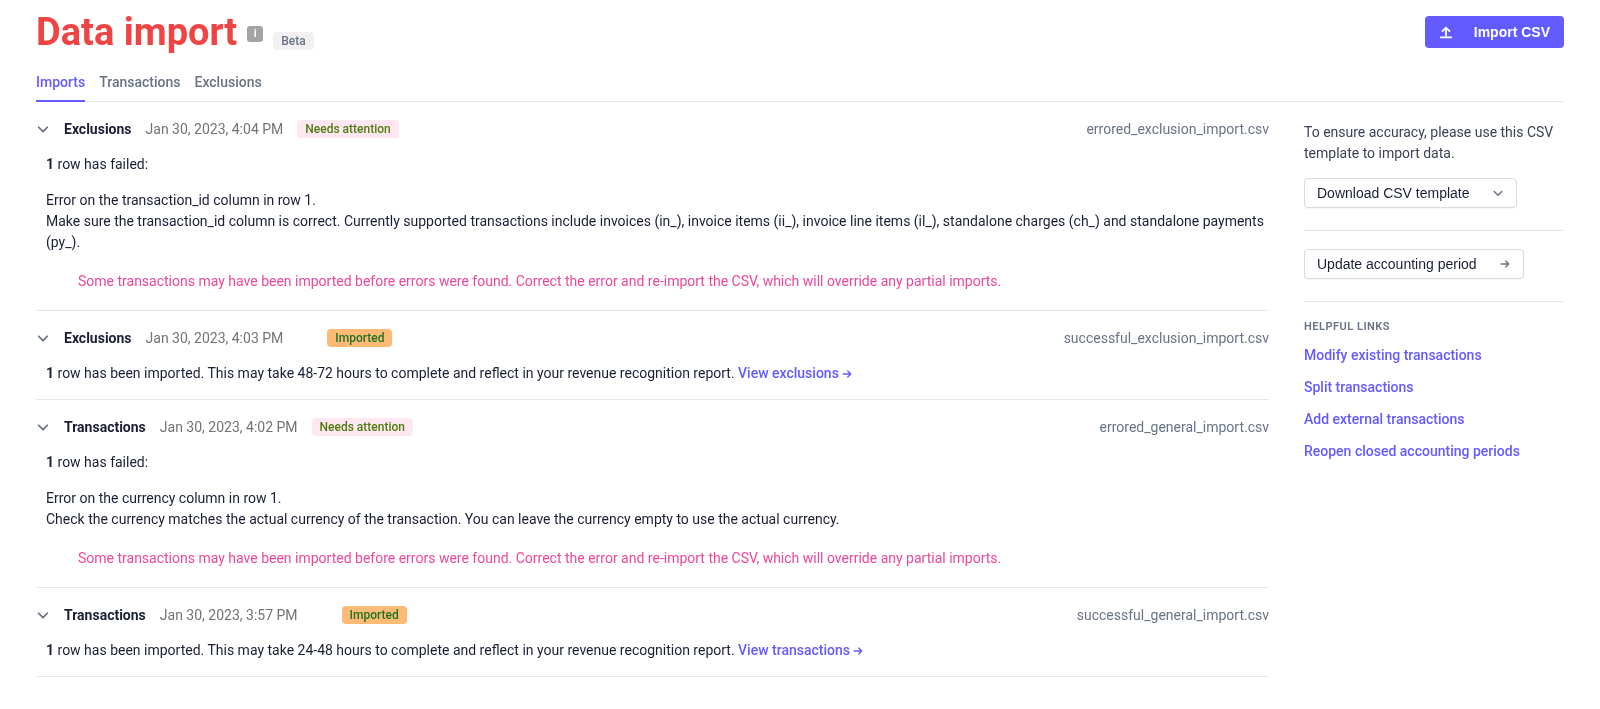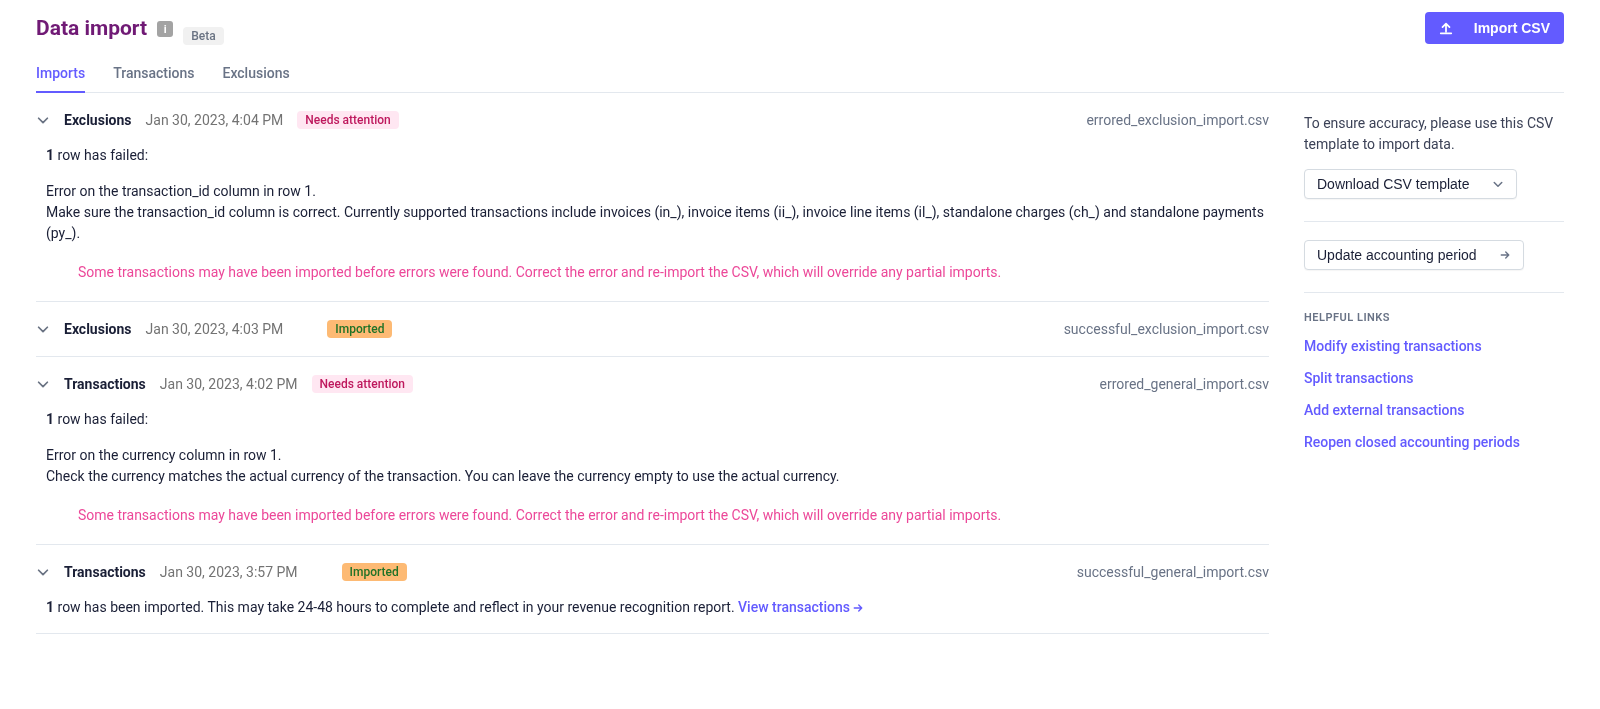--- a/index.html
+++ b/index.html
@@ -23,23 +23,23 @@
       justify-content: space-between;
       align-items: center;
       padding-bottom: 12px;
     }
     .title-group {
       display: flex;
       align-items: center;
       gap: 10px;
     }
     .page-title {
-      font-size: 21px;
-      font-weight: 700;
-      color: #701a75;
+      font-size: 38px;
+      font-weight: 700;
+      color: #ef4444;
     }
     .info-icon {
       display: inline-flex;
       align-items: center;
       justify-content: center;
       width: 16px;
       height: 16px;
       background: #a3a3a3;
       border-radius: 3px;
       color: #fff;
@@ -68,21 +68,21 @@
       font-weight: 600;
       border-radius: 4px;
       cursor: pointer;
     }
     .import-btn svg {
       width: 14px;
       height: 14px;
     }
     .tabs {
       display: flex;
-      gap: 28px;
+      gap: 14px;
       border-bottom: 1px solid #e3e8ee;
       align-items: center;
     }
     .tab {
       padding: 8px 0 10px;
       font-size: 14px;
       font-weight: 500;
       color: #697386;
       cursor: pointer;
       border-bottom: 2px solid transparent;
@@ -131,21 +131,21 @@
       color: #737373;
     }
     .status-badge {
       font-size: 12px;
       font-weight: 500;
       padding: 2px 8px;
       border-radius: 4px;
     }
     .status-badge.needs {
       background: #ffe7f2;
-      color: #be185d;
+      color: #4d7c0f;
     }
     .status-badge.ok {
       background: #fdba74;
       color: #207227;
       margin-left: 30px;
     }
     .import-file {
       margin-left: auto;
       font-size: 14px;
       color: #697386;
@@ -291,20 +291,25 @@
 
       <div class="import-item">
         <div class="import-head">
           <svg class="chevron" viewBox="0 0 16 16" fill="none">
               <path d="M3 6l5 5 5-5" stroke="currentColor" stroke-width="2" stroke-linecap="round" stroke-linejoin="round"></path>
             </svg>
           <span class="import-type">Exclusions</span>
           <span class="import-time">Jan 30, 2023, 4:03 PM</span>
           <span class="status-badge ok">Imported</span>
           <span class="import-file">successful_exclusion_import.csv</span>
+        </div>
+        <div class="import-body">
+          <div class="import-success-text"><b>1</b><span> row has been imported. This may take 48-72 hours to complete and reflect in your revenue recognition report. </span><a href="#" class="view-link"><span>View exclusions</span><svg viewBox="0 0 16 16" fill="none">
+                  <path d="M3 8h10m0 0L9 4m4 4l-4 4" stroke="#635bff" stroke-width="1.8" stroke-linecap="round" stroke-linejoin="round"></path>
+                </svg></a></div>
         </div>
       </div>
 
       <div class="import-item">
         <div class="import-head">
           <svg class="chevron" viewBox="0 0 16 16" fill="none">
               <path d="M3 6l5 5 5-5" stroke="currentColor" stroke-width="2" stroke-linecap="round" stroke-linejoin="round"></path>
             </svg>
           <span class="import-type">Transactions</span>
           <span class="import-time">Jan 30, 2023, 4:02 PM</span>

